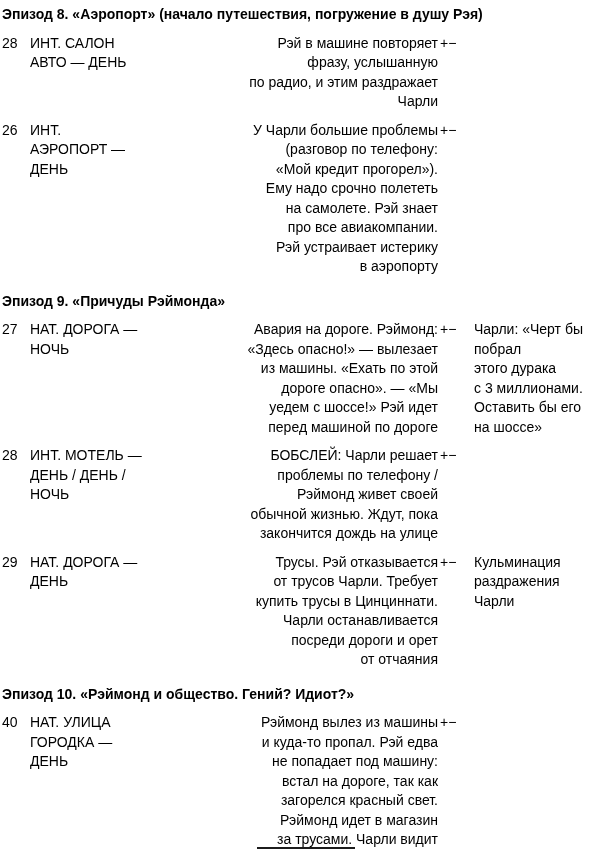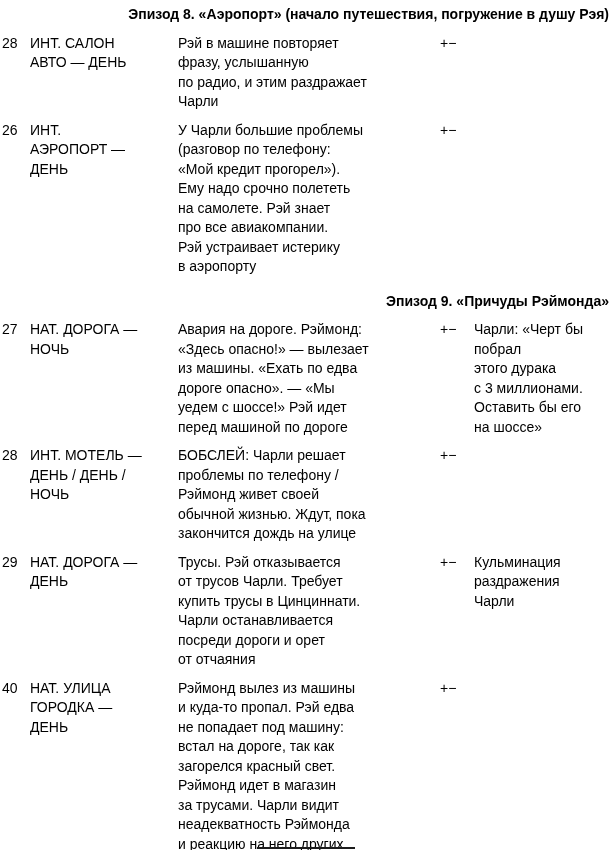--- a/index.html
+++ b/index.html
@@ -14,34 +14,34 @@
   .page {
     position: relative;
     width: 611px;
     height: 850px;
     padding: 5px 2px 0 2px;
     overflow: hidden;
     background: #fff;
   }
   .ep-header {
     font-weight: bold;
-    text-align: right;
+    text-align: left;
     white-space: nowrap;
     margin: 0 0 9px 0;
   }
   .ep-header.mid { margin-top: 15px; }
   .row {
     display: flex;
     align-items: flex-start;
     margin-bottom: 9px;
   }
   .c { white-space: pre-line; }
   .num    { width: 28px;  flex: none; }
   .slug   { width: 148px; flex: none; }
-  .desc   { width: 260px; flex: none; }
+  .desc   { width: 260px; flex: none; text-align: right; }
   .marker { width: 36px;  flex: none; padding-left: 2px; }
   .note   { flex: 1; }
   .bottom-rule {
     position: absolute;
     bottom: 1px;
     left: 50%;
     transform: translateX(-50%);
     width: 98px;
     border-top: 2px solid #1c1c1c;
   }
@@ -82,21 +82,21 @@
   </div>
 
   <div class="ep-header mid">Эпизод 9. «Причуды Рэймонда»</div>
 
   <div class="row">
     <div class="c num">27</div>
     <div class="c slug">НАТ. ДОРОГА —
 НОЧЬ</div>
     <div class="c desc">Авария на дороге. Рэймонд:
 «Здесь опасно!» — вылезает
-из машины. «Ехать по едва
+из машины. «Ехать по этой
 дороге опасно». — «Мы
 уедем с шоссе!» Рэй идет
 перед машиной по дороге</div>
     <div class="c marker">+−</div>
     <div class="c note">Чарли: «Черт бы
 побрал
 этого дурака
 с 3 миллионами.
 Оставить бы его
 на шоссе»</div>
@@ -125,20 +125,21 @@
 купить трусы в Цинциннати.
 Чарли останавливается
 посреди дороги и орет
 от отчаяния</div>
     <div class="c marker">+−</div>
     <div class="c note">Кульминация
 раздражения
 Чарли</div>
   </div>
 
+  <div class="ep-header mid">Эпизод 10. «Рэймонд и общество. Гений? Идиот?»</div>
 
   <div class="row">
     <div class="c num">40</div>
     <div class="c slug">НАТ. УЛИЦА
 ГОРОДКА —
 ДЕНЬ</div>
     <div class="c desc">Рэймонд вылез из машины
 и куда-то пропал. Рэй едва
 не попадает под машину:
 встал на дороге, так как

